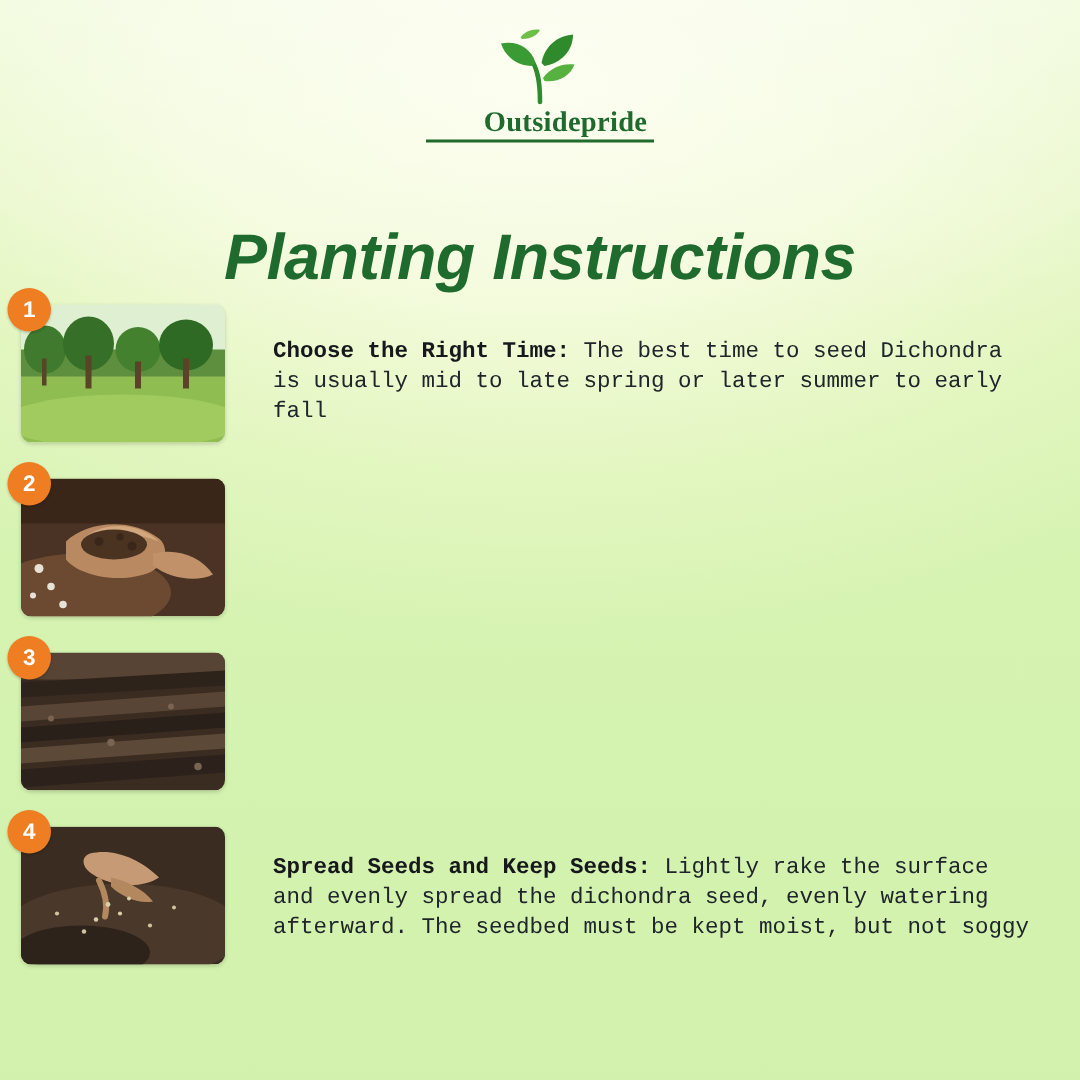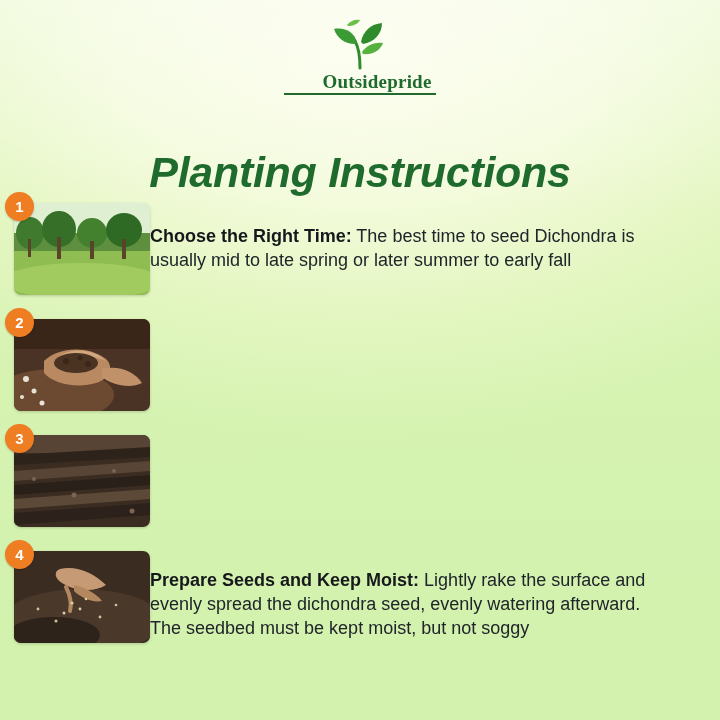--- a/index.html
+++ b/index.html
@@ -120,25 +120,27 @@
     font-size: 15px;
     font-weight: bold;
     display: flex;
     align-items: center;
     justify-content: center;
     box-shadow: 0 1px 2px rgba(0,0,0,0.2);
     z-index: 4;
   }
 
   .step-text {
+    margin-left: 32px;
     margin-right: 24px;
-    font-size: 18px;
+    font-size: 15px;
     line-height: 1.33;
     color: #20252b;
     max-width: 510px;
+    font-family: Liberation Mono, monospace;
   }
   .step-text b {
     font-weight: bold;
     color: #16181c;
   }
 
   
   .step-1 .step-text { margin-top: 22px; }
   .step-2 .step-text { margin-top: 32px; }
   .step-3 .step-text { margin-top: 40px; }
@@ -252,18 +254,18 @@
             <circle cx="50" cy="62" r="1.5" fill="#d9cfa8"></circle>
             <circle cx="72" cy="48" r="1.3" fill="#d9cfa8"></circle>
             <circle cx="42" cy="70" r="1.5" fill="#cfc49c"></circle>
             <circle cx="86" cy="66" r="1.4" fill="#cfc49c"></circle>
             <circle cx="102" cy="54" r="1.3" fill="#cfc49c"></circle>
             <circle cx="24" cy="58" r="1.4" fill="#cfc49c"></circle>
           </svg>
         </div>
       </div>
       <div class="step-text">
-        <b>Prepare Seeds and Keep Moist:</b><span> Lightly rake the surface and evenly spread the dichondra seed, evenly watering afterward. The seedbed must be kept moist, but not soggy</span>
+        <b>Spread Seeds and Keep Seeds:</b><span> Lightly rake the surface and evenly spread the dichondra seed, evenly watering afterward. The seedbed must be kept moist, but not soggy</span>
       </div>
     </div>
 
   </div>
 </div>
 
 </body></html>

